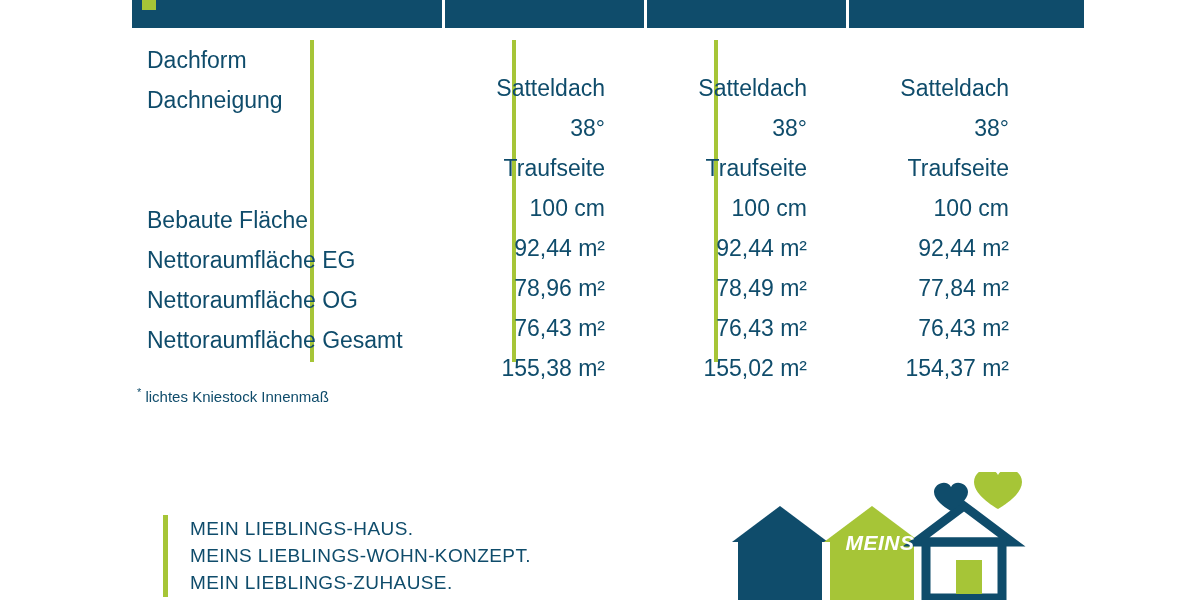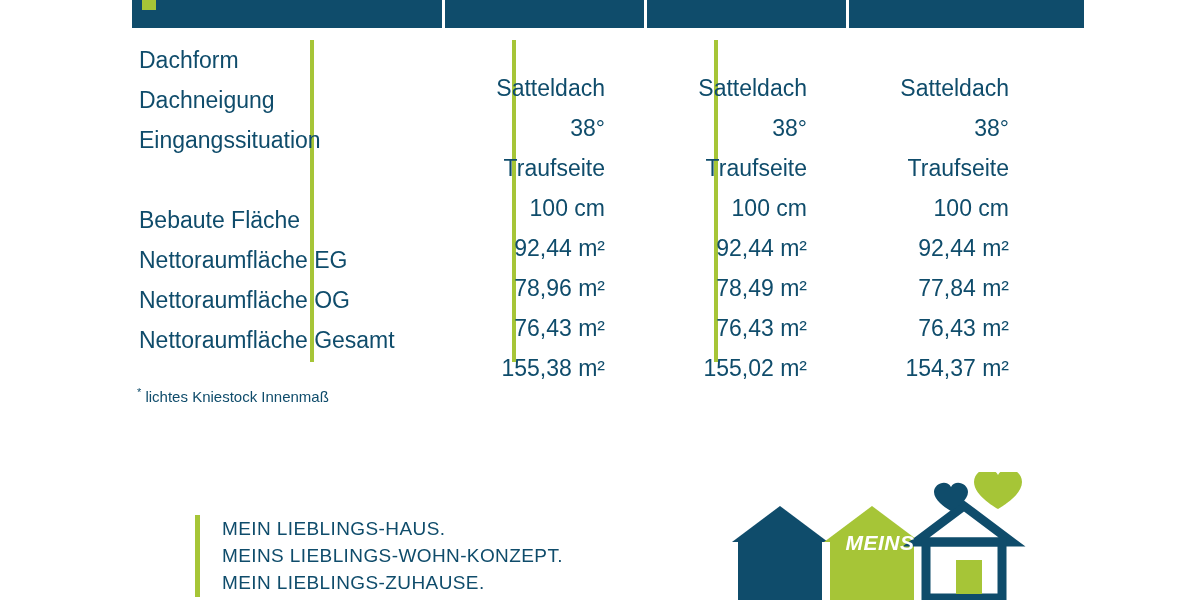--- a/index.html
+++ b/index.html
@@ -53,21 +53,21 @@
     left: 132px;
     top: 40px;
     width: 952px;
   }
   .row {
     position: relative;
     height: 40px;
   }
   .label {
     position: absolute;
-    left: 7px;
+    left: 15px;
     top: 0;
     height: 40px;
     line-height: 40px;
     font-size: 23px;
     color: #0f4c6b;
     white-space: nowrap;
   }
   .label sup {
     font-size: 14px;
     vertical-align: super;
@@ -114,21 +114,20 @@
   }
 
   
   .claim {
     position: absolute;
     left: 163px;
     top: 515px;
     padding-left: 22px;
     border-left: 5px solid #a6c537;
     height: 82px;
-    margin-left: 32px;
   }
   .claim-line {
     font-size: 19px;
     letter-spacing: 0.4px;
     line-height: 27px;
     color: #0f4c6b;
     font-weight: normal;
     white-space: nowrap;
   }
 
@@ -183,21 +182,20 @@
     </div>
 
     <div class="row">
       <div class="label">Dachneigung</div>
       <div class="val c1">38°</div>
       <div class="val c2">38°</div>
       <div class="val c3">38°</div>
     </div>
 
     <div class="row">
-      <div class="label">Eingangssituation</div>
       <div class="val c1">Traufseite</div>
       <div class="val c2">Traufseite</div>
       <div class="val c3">Traufseite</div>
     </div>
 
     <div class="row">
       <div class="val c1">100 cm</div>
       <div class="val c2">100 cm</div>
       <div class="val c3">100 cm</div>
     </div>

